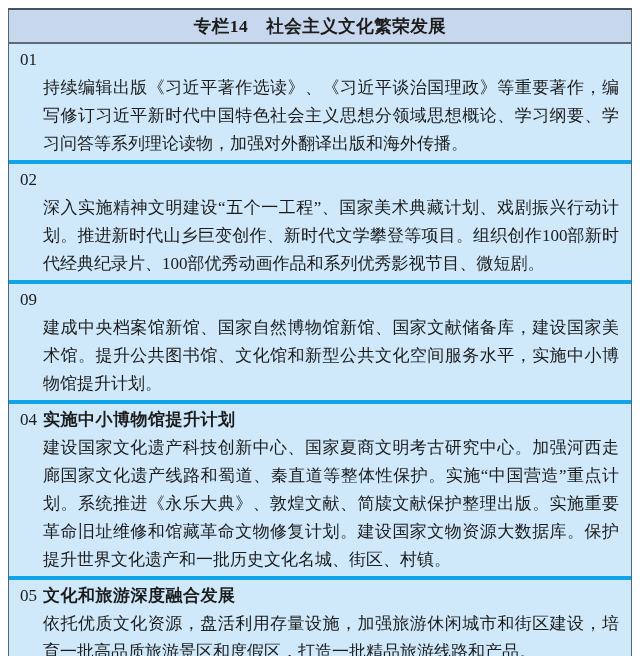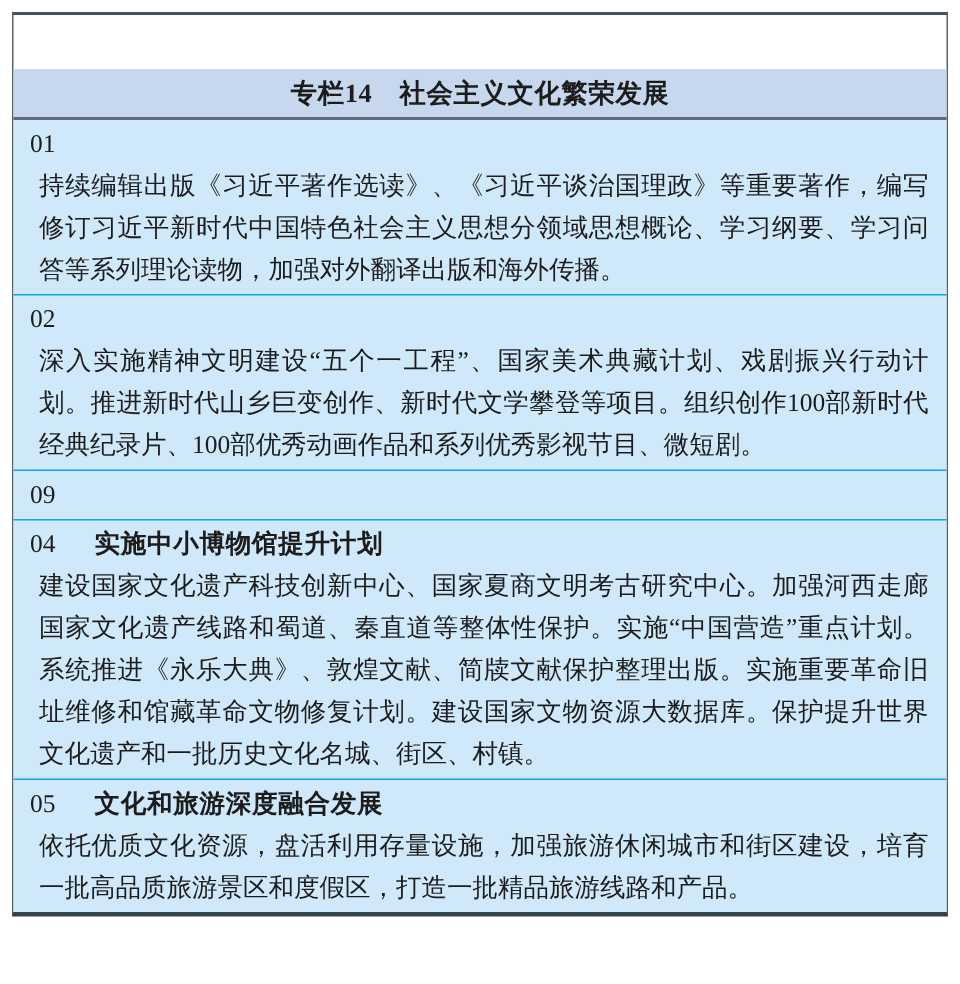--- a/index.html
+++ b/index.html
@@ -24,50 +24,48 @@
   }
   .panel-header {
     background: #c7d8ee;
     border-bottom: 2px solid #5c6b74;
     text-align: center;
     font-weight: bold;
     font-size: 17.5px;
     line-height: 21px;
     padding: 6px 0 5px 0;
     letter-spacing: 0.5px;
-    margin-top: 36px;
   }
   .panel-body {
     background: #cfe9fb;
   }
   .section {
     padding: 2px 0 2px 0;
   }
   .section + .section {
-    border-top: 1px solid #0ea5e9;
+    border-top: 4px solid #0ea5e9;
   }
   .section-head {
     display: flex;
     align-items: center;
     line-height: 28px;
     font-size: 17px;
-    gap: 20px;
   }
   .section-num {
     width: 23px;
     margin-left: 11px;
     flex: 0 0 auto;
     font-weight: normal;
   }
   .section-title {
     font-weight: bold;
     letter-spacing: 0.5px;
   }
   .section-body {
-    margin: 0 12px 0 17px;
+    margin: 0 12px 0 34px;
     font-size: 17px;
     line-height: 28px;
     text-align: justify;
   }
 </style>
 </head>
 <body>
 
 <div class="panel">
   <div class="panel-header">专栏14　社会主义文化繁荣发展</div>
@@ -84,20 +82,21 @@
       <div class="section-head">
         <span class="section-num">02</span>
       </div>
       <div class="section-body">深入实施精神文明建设“五个一工程”、国家美术典藏计划、戏剧振兴行动计划。推进新时代山乡巨变创作、新时代文学攀登等项目。组织创作100部新时代经典纪录片、100部优秀动画作品和系列优秀影视节目、微短剧。</div>
     </div>
 
     <div class="section">
       <div class="section-head">
         <span class="section-num">09</span>
       </div>
+      <div class="section-body">建成中央档案馆新馆、国家自然博物馆新馆、国家文献储备库，建设国家美术馆。提升公共图书馆、文化馆和新型公共文化空间服务水平，实施中小博物馆提升计划。</div>
     </div>
 
     <div class="section">
       <div class="section-head">
         <span class="section-num">04</span>
         <span class="section-title">实施中小博物馆提升计划</span>
       </div>
       <div class="section-body">建设国家文化遗产科技创新中心、国家夏商文明考古研究中心。加强河西走廊国家文化遗产线路和蜀道、秦直道等整体性保护。实施“中国营造”重点计划。系统推进《永乐大典》、敦煌文献、简牍文献保护整理出版。实施重要革命旧址维修和馆藏革命文物修复计划。建设国家文物资源大数据库。保护提升世界文化遗产和一批历史文化名城、街区、村镇。</div>
     </div>
 

